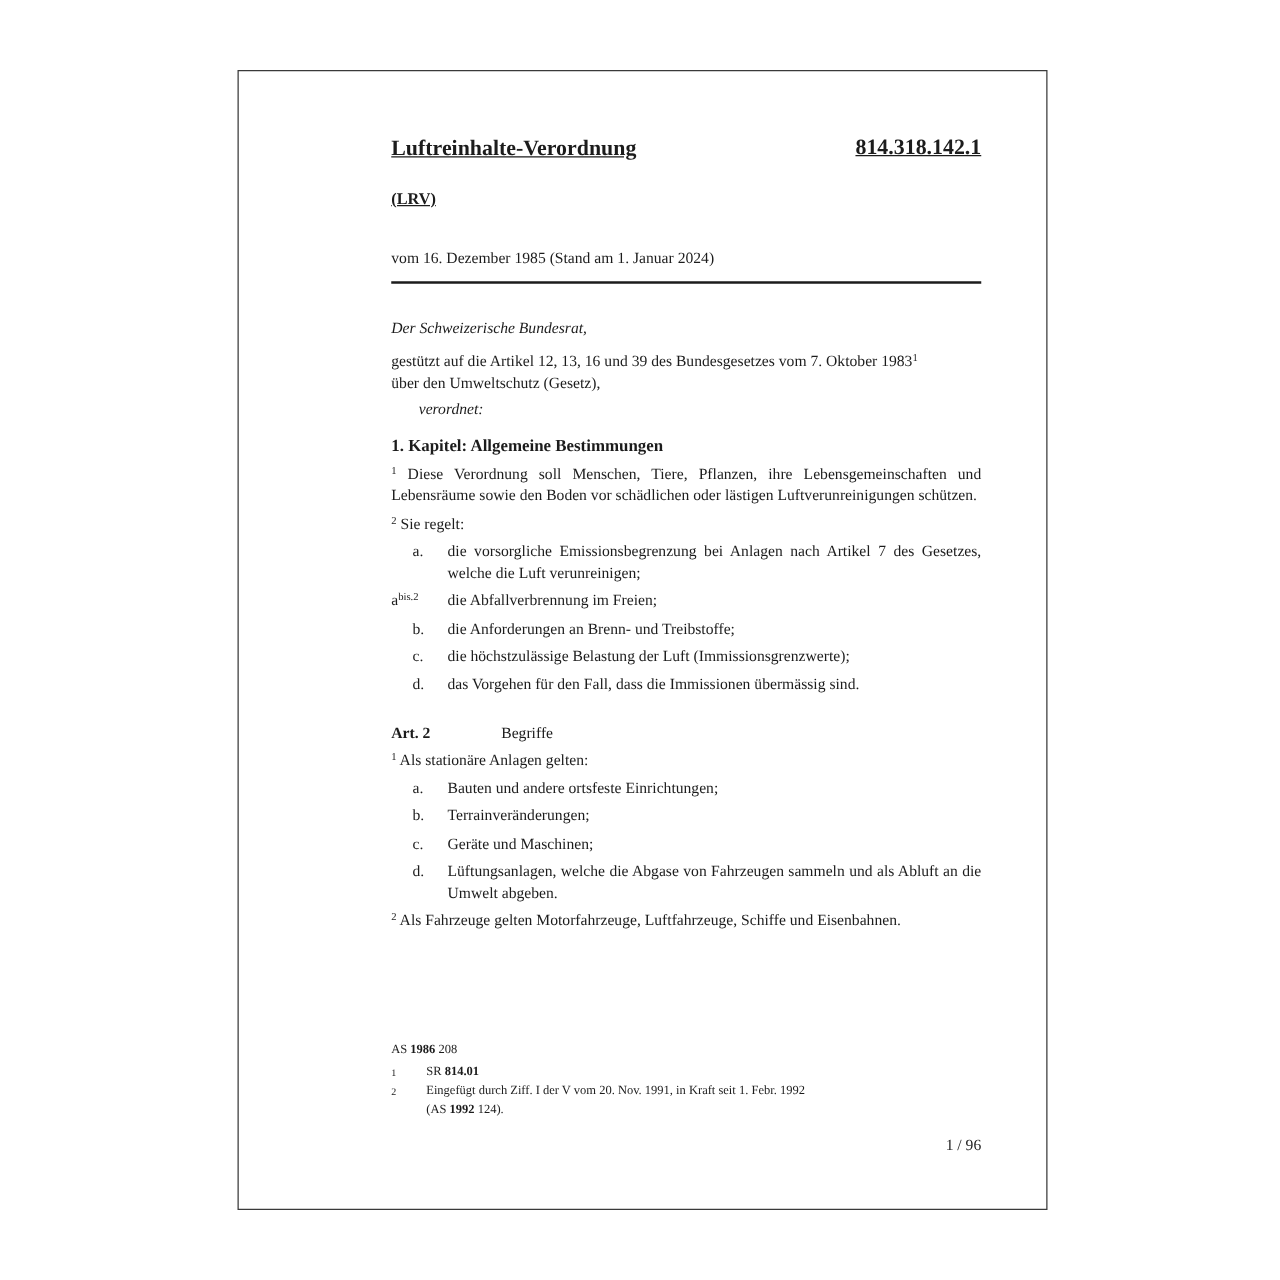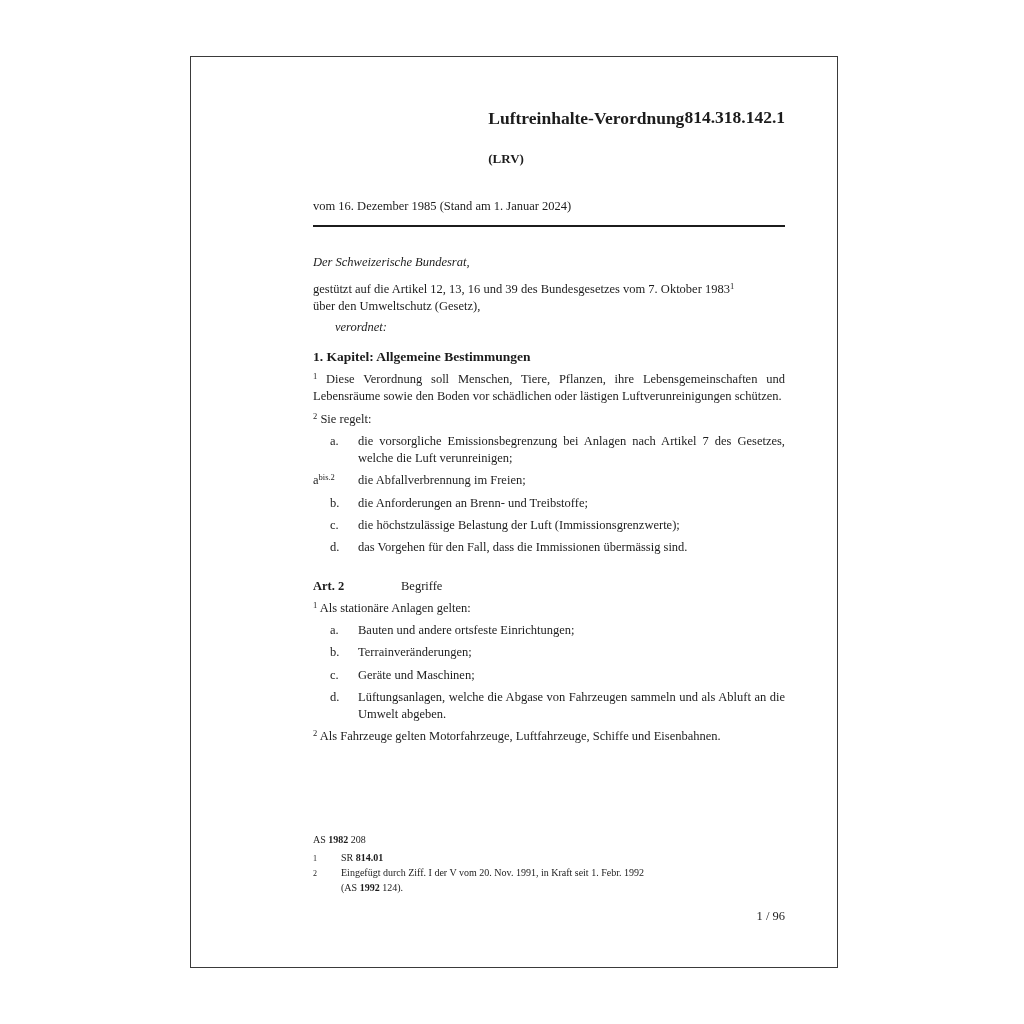--- a/index.html
+++ b/index.html
@@ -16,21 +16,21 @@
     width: 648px; height: 912px;
     box-sizing: border-box;
     border: 1px solid #3a3a3a;
     background: #ffffff;
   }
   .content {
     position: absolute; left: 0; top: 0; right: 0; bottom: 0;
     padding: 50px 52px 0 122px;
     box-sizing: border-box;
   }
-  .header-row { display: flex; justify-content: flex-end; align-items: flex-start; }
+  .header-row { display: flex; justify-content: space-between; align-items: flex-start; text-decoration: underline; }
   .doc-title { font-size: 17.5px; font-weight: bold; line-height: 22px; margin: 0; }
   .doc-abbr  { font-size: 13px; font-weight: bold; line-height: 20px; margin-top: 20px; }
   .doc-number { font-size: 17.5px; font-weight: bold; line-height: 20px; white-space: nowrap; }
   .date-line { font-size: 12.5px; line-height: 17px; margin-top: 29px; }
   .header-rule { border: none; border-top: 2px solid #1c1c1c; margin: 10px 0 0 0; }
 
   .preamble-author { font-size: 12.5px; font-style: italic; line-height: 17px; margin-top: 27px; }
   .preamble-text { font-size: 12.5px; line-height: 17px; margin-top: 10px; text-align: justify; }
   .enacting { font-size: 12.5px; font-style: italic; line-height: 17px; margin-top: 4px; margin-left: 22px; }
 
@@ -135,21 +135,21 @@
           <span class="lbl">d.</span>
           <span class="txt">Lüftungsanlagen, welche die Abgase von Fahrzeugen sammeln und als Abluft an die Umwelt abgeben.</span>
         </div>
       </div>
 
       <div class="para"><sup>2</sup> <span>Als Fahrzeuge gelten Motorfahrzeuge, Luftfahrzeuge, Schiffe und Eisenbahnen.</span></div>
 
     </div>
 
     <div class="footer">
-      <div class="as-ref"><span>AS </span><span class="b">1982</span><span> 208</span></div>
+      <div class="as-ref"><span>AS </span><span class="b">1986</span><span> 208</span></div>
       <div class="fn-row">
         <span class="fn-marker">1</span>
         <span class="fn-text"><span>SR </span><span class="b">814.01</span><span></span></span>
       </div>
       <div class="fn-row">
         <span class="fn-marker">2</span>
         <span class="fn-text"><span>Eingefügt durch Ziff. I der V vom 20. Nov. 1991, in Kraft seit 1. Febr. 1992</span><br><span>(AS </span><span class="b">1992</span><span> 124).</span></span>
       </div>
     </div>
 

